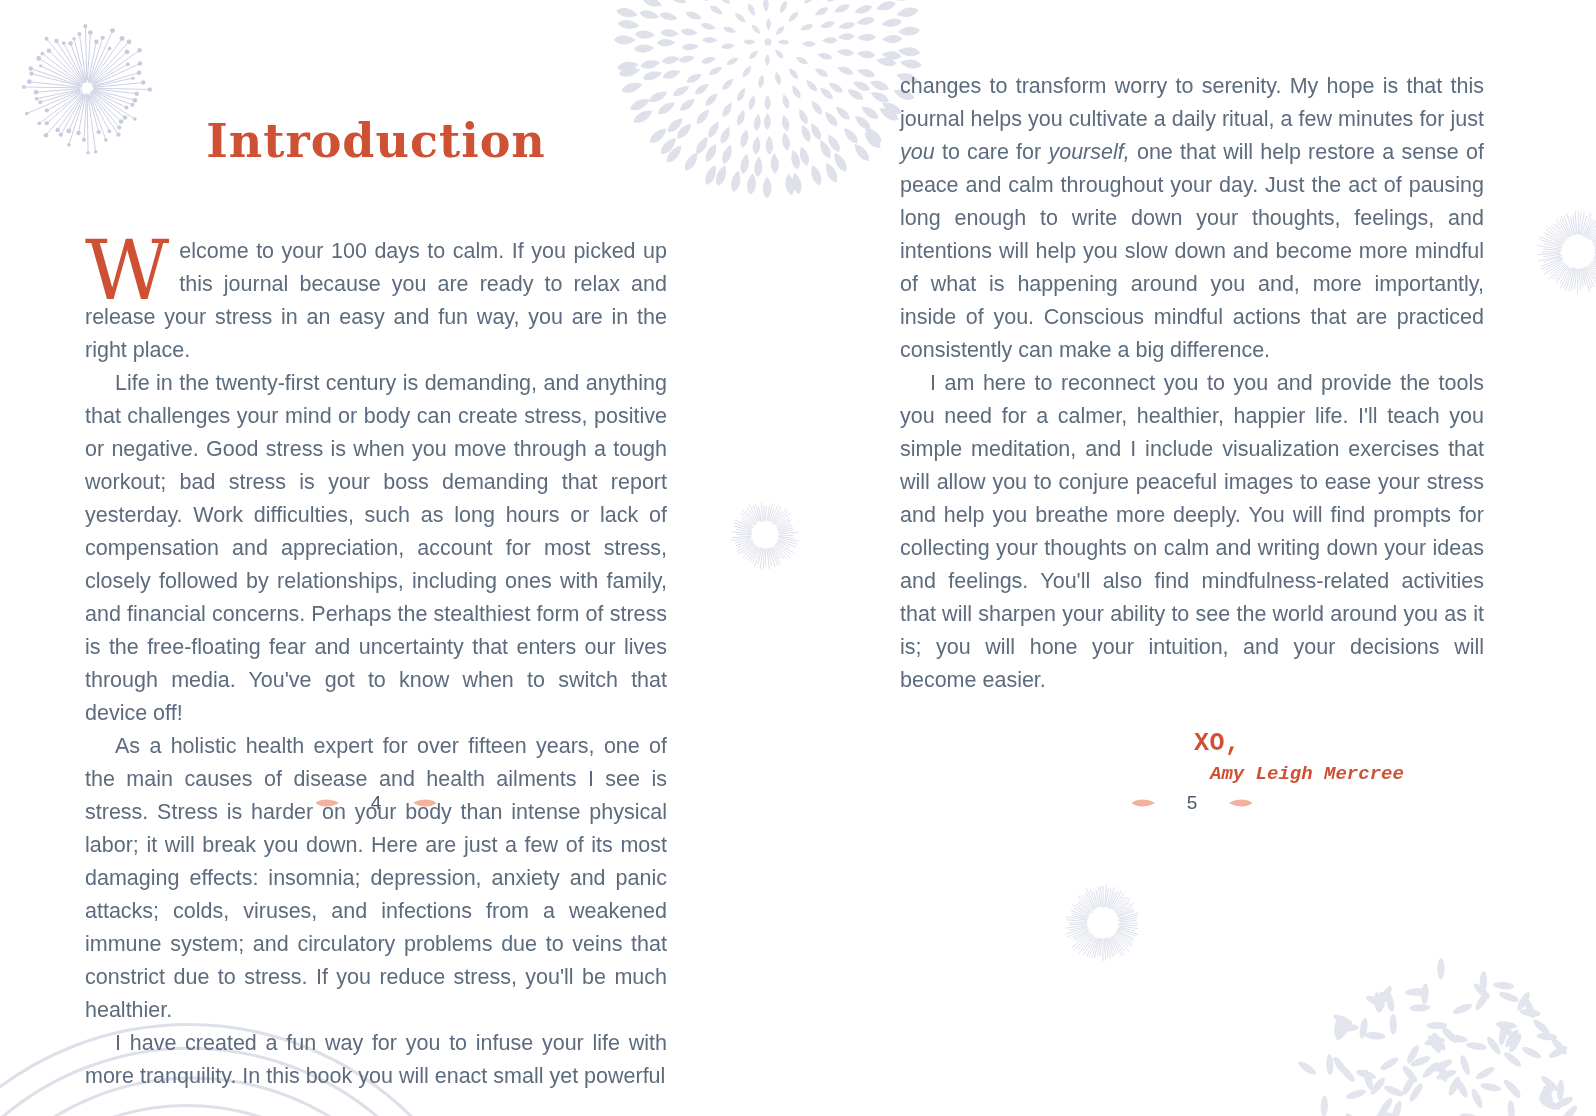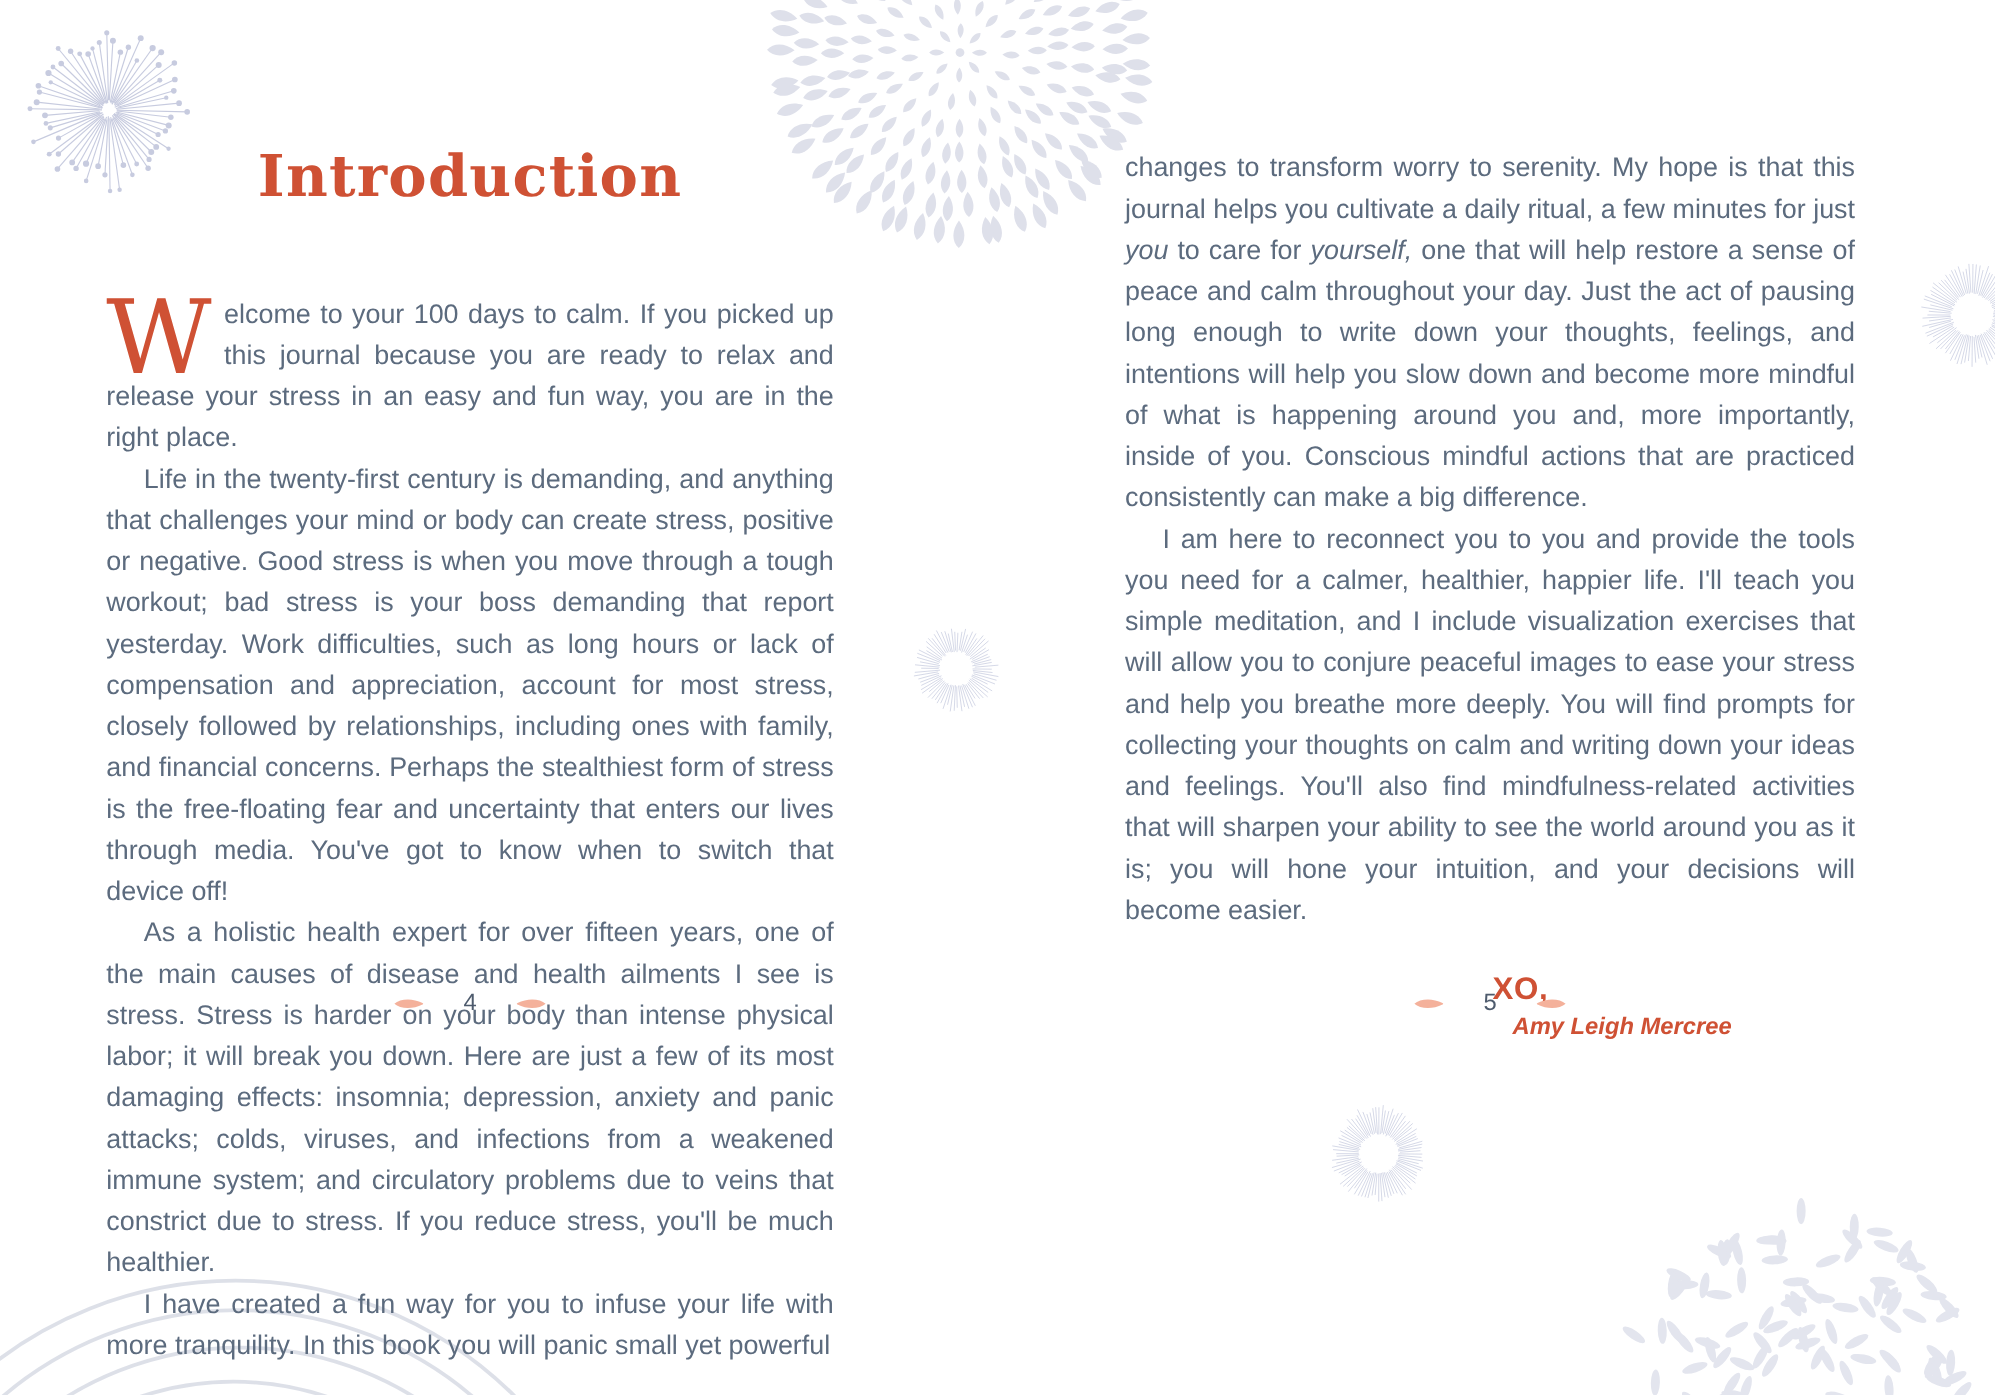--- a/index.html
+++ b/index.html
@@ -15,36 +15,36 @@
   .page.right{left:900px;width:584px;}
 
   h1.title{
     margin:116px 0 0 0;text-align:center;
     font-family:"DejaVu Serif","Liberation Serif",serif;font-weight:700;
     font-size:46px;line-height:1.1;letter-spacing:1px;
     color:var(--accent,#cf5134);
   }
   .body-text{font-size:21.5px;line-height:33px;text-align:justify;}
   .left .body-text{margin-top:68px;}
-  .right .body-text{margin-top:118px;}
+  .right .body-text{margin-top:70px;}
   .para{margin:0;}
   .para.indent{text-indent:30px;}
   em{font-style:italic;}
 
   .dropcap{
     float:left;
     font-family:"DejaVu Serif","Liberation Serif",serif;
     font-size:82px;line-height:60px;
     padding:6px 10px 0 0;
     color:var(--accent,#cf5134);
   }
 
   .signature{
     margin-top:32px;padding-left:294px;
-    font-family:Liberation Sans, sans-serif;
+    font-family:Liberation Mono, monospace;
     color:var(--accent,#cf5134);
   }
   .signature .salutation{font-size:25px;font-weight:700;letter-spacing:.5px;}
   .signature .name{font-size:19px;font-weight:700;font-style:italic;margin:5px 0 0 16px;}
 
   .page-footer{
     position:absolute;bottom:58px;left:0;right:0;
     display:flex;align-items:center;justify-content:center;gap:32px;
   }
   .pagenum{font-size:19px;color:#4e5b6d;}
@@ -816,21 +816,21 @@
 
   <section class="page left">
     <h1 class="title">Introduction</h1>
     <div class="body-text">
       <p class="para">
         <span class="dropcap">W</span><span>elcome to your 100 days to calm. If you picked up this journal because you are ready to relax and release your stress in an easy and fun way, you are in the right place.</span>
       </p>
       <div id="left-paragraphs">
           <p class="para indent">Life in the twenty-first century is demanding, and anything that challenges your mind or body can create stress, positive or negative. Good stress is when you move through a tough workout; bad stress is your boss demanding that report yesterday. Work difficulties, such as long hours or lack of compensation and appreciation, account for most stress, closely followed by relationships, including ones with family, and financial concerns. Perhaps the stealthiest form of stress is the free-floating fear and uncertainty that enters our lives through media. You've got to know when to switch that device off!</p>
           <p class="para indent">As a holistic health expert for over fifteen years, one of the main causes of disease and health ailments I see is stress. Stress is harder on your body than intense physical labor; it will break you down. Here are just a few of its most damaging effects: insomnia; depression, anxiety and panic attacks; colds, viruses, and infections from a weakened immune system; and circulatory problems due to veins that constrict due to stress. If you reduce stress, you'll be much healthier.</p>
-          <p class="para indent">I have created a fun way for you to infuse your life with more tranquility. In this book you will panic small yet powerful</p>
+          <p class="para indent">I have created a fun way for you to infuse your life with more tranquility. In this book you will enact small yet powerful</p>
         </div>
     </div>
     <footer class="page-footer">
       <svg class="leaf" viewBox="0 0 24 10">
           <path d="M0.5,5 C5,0.8 15,0.2 23,4.4 C23.8,4.8 23.8,5.2 23,5.6 C15,9.8 5,9.2 0.5,5 Z"></path>
         </svg>
       <span class="pagenum">4</span>
       <svg class="leaf flip" viewBox="0 0 24 10">
           <path d="M0.5,5 C5,0.8 15,0.2 23,4.4 C23.8,4.8 23.8,5.2 23,5.6 C15,9.8 5,9.2 0.5,5 Z"></path>
         </svg>

